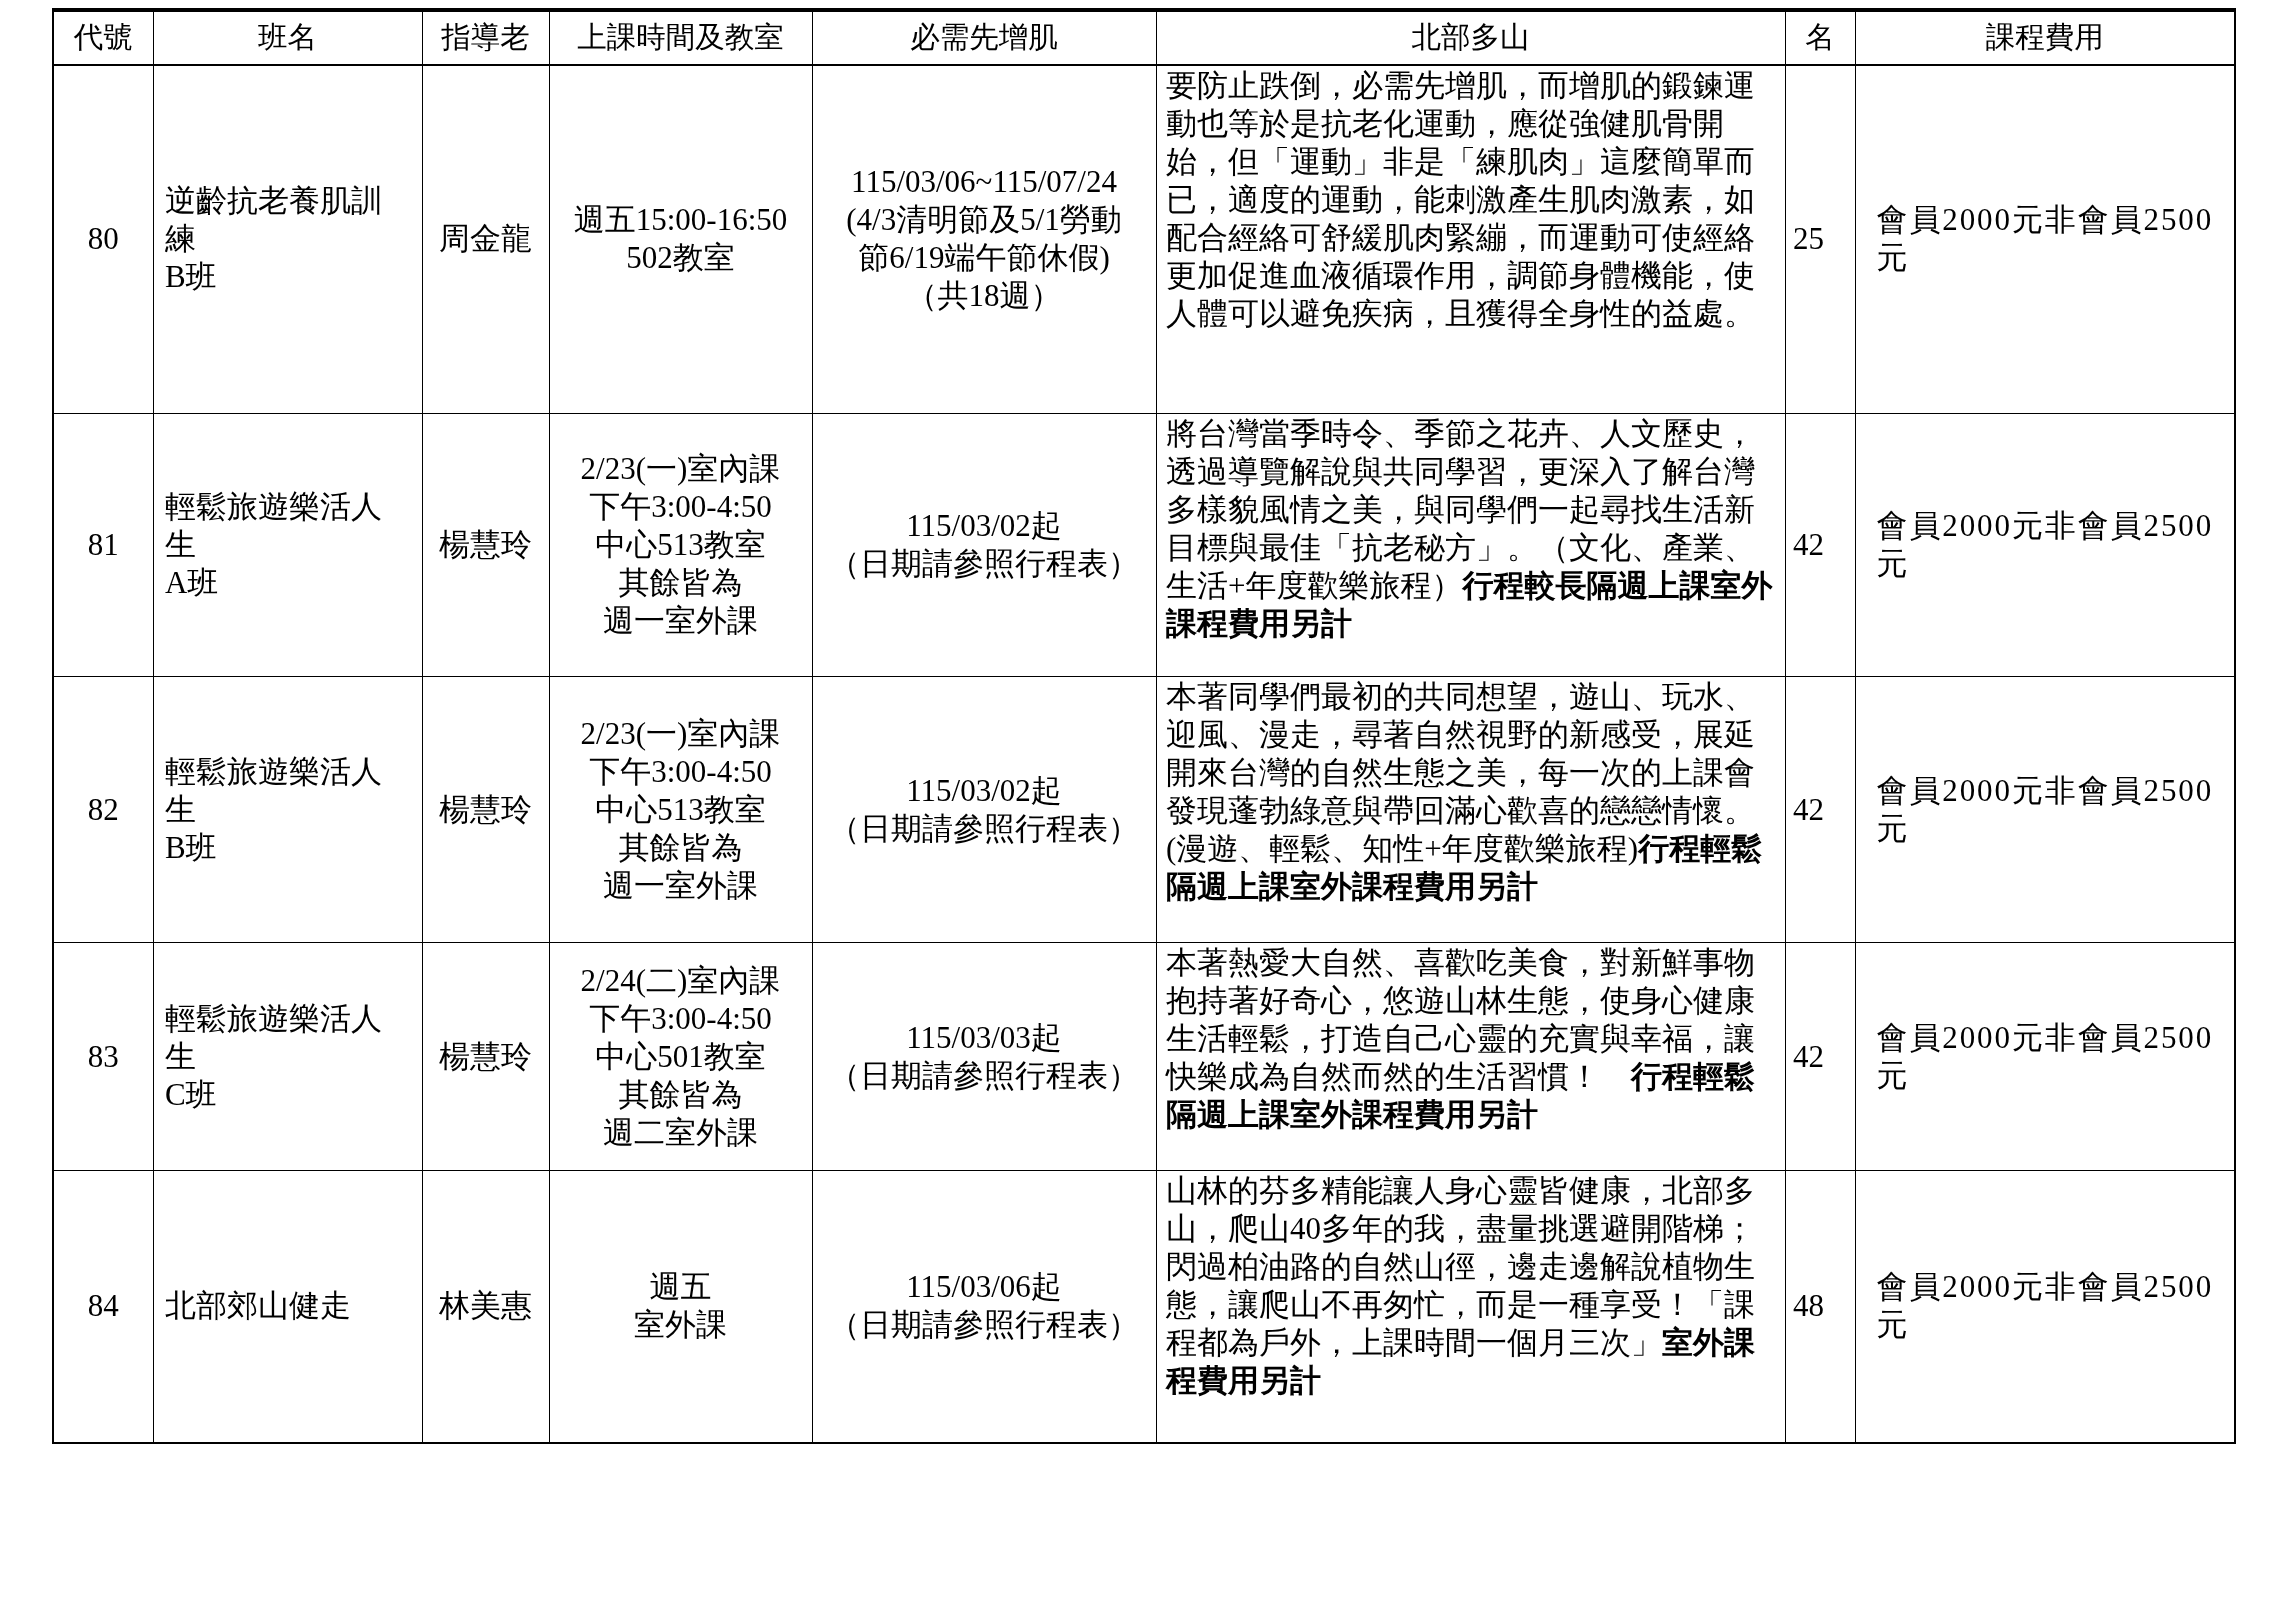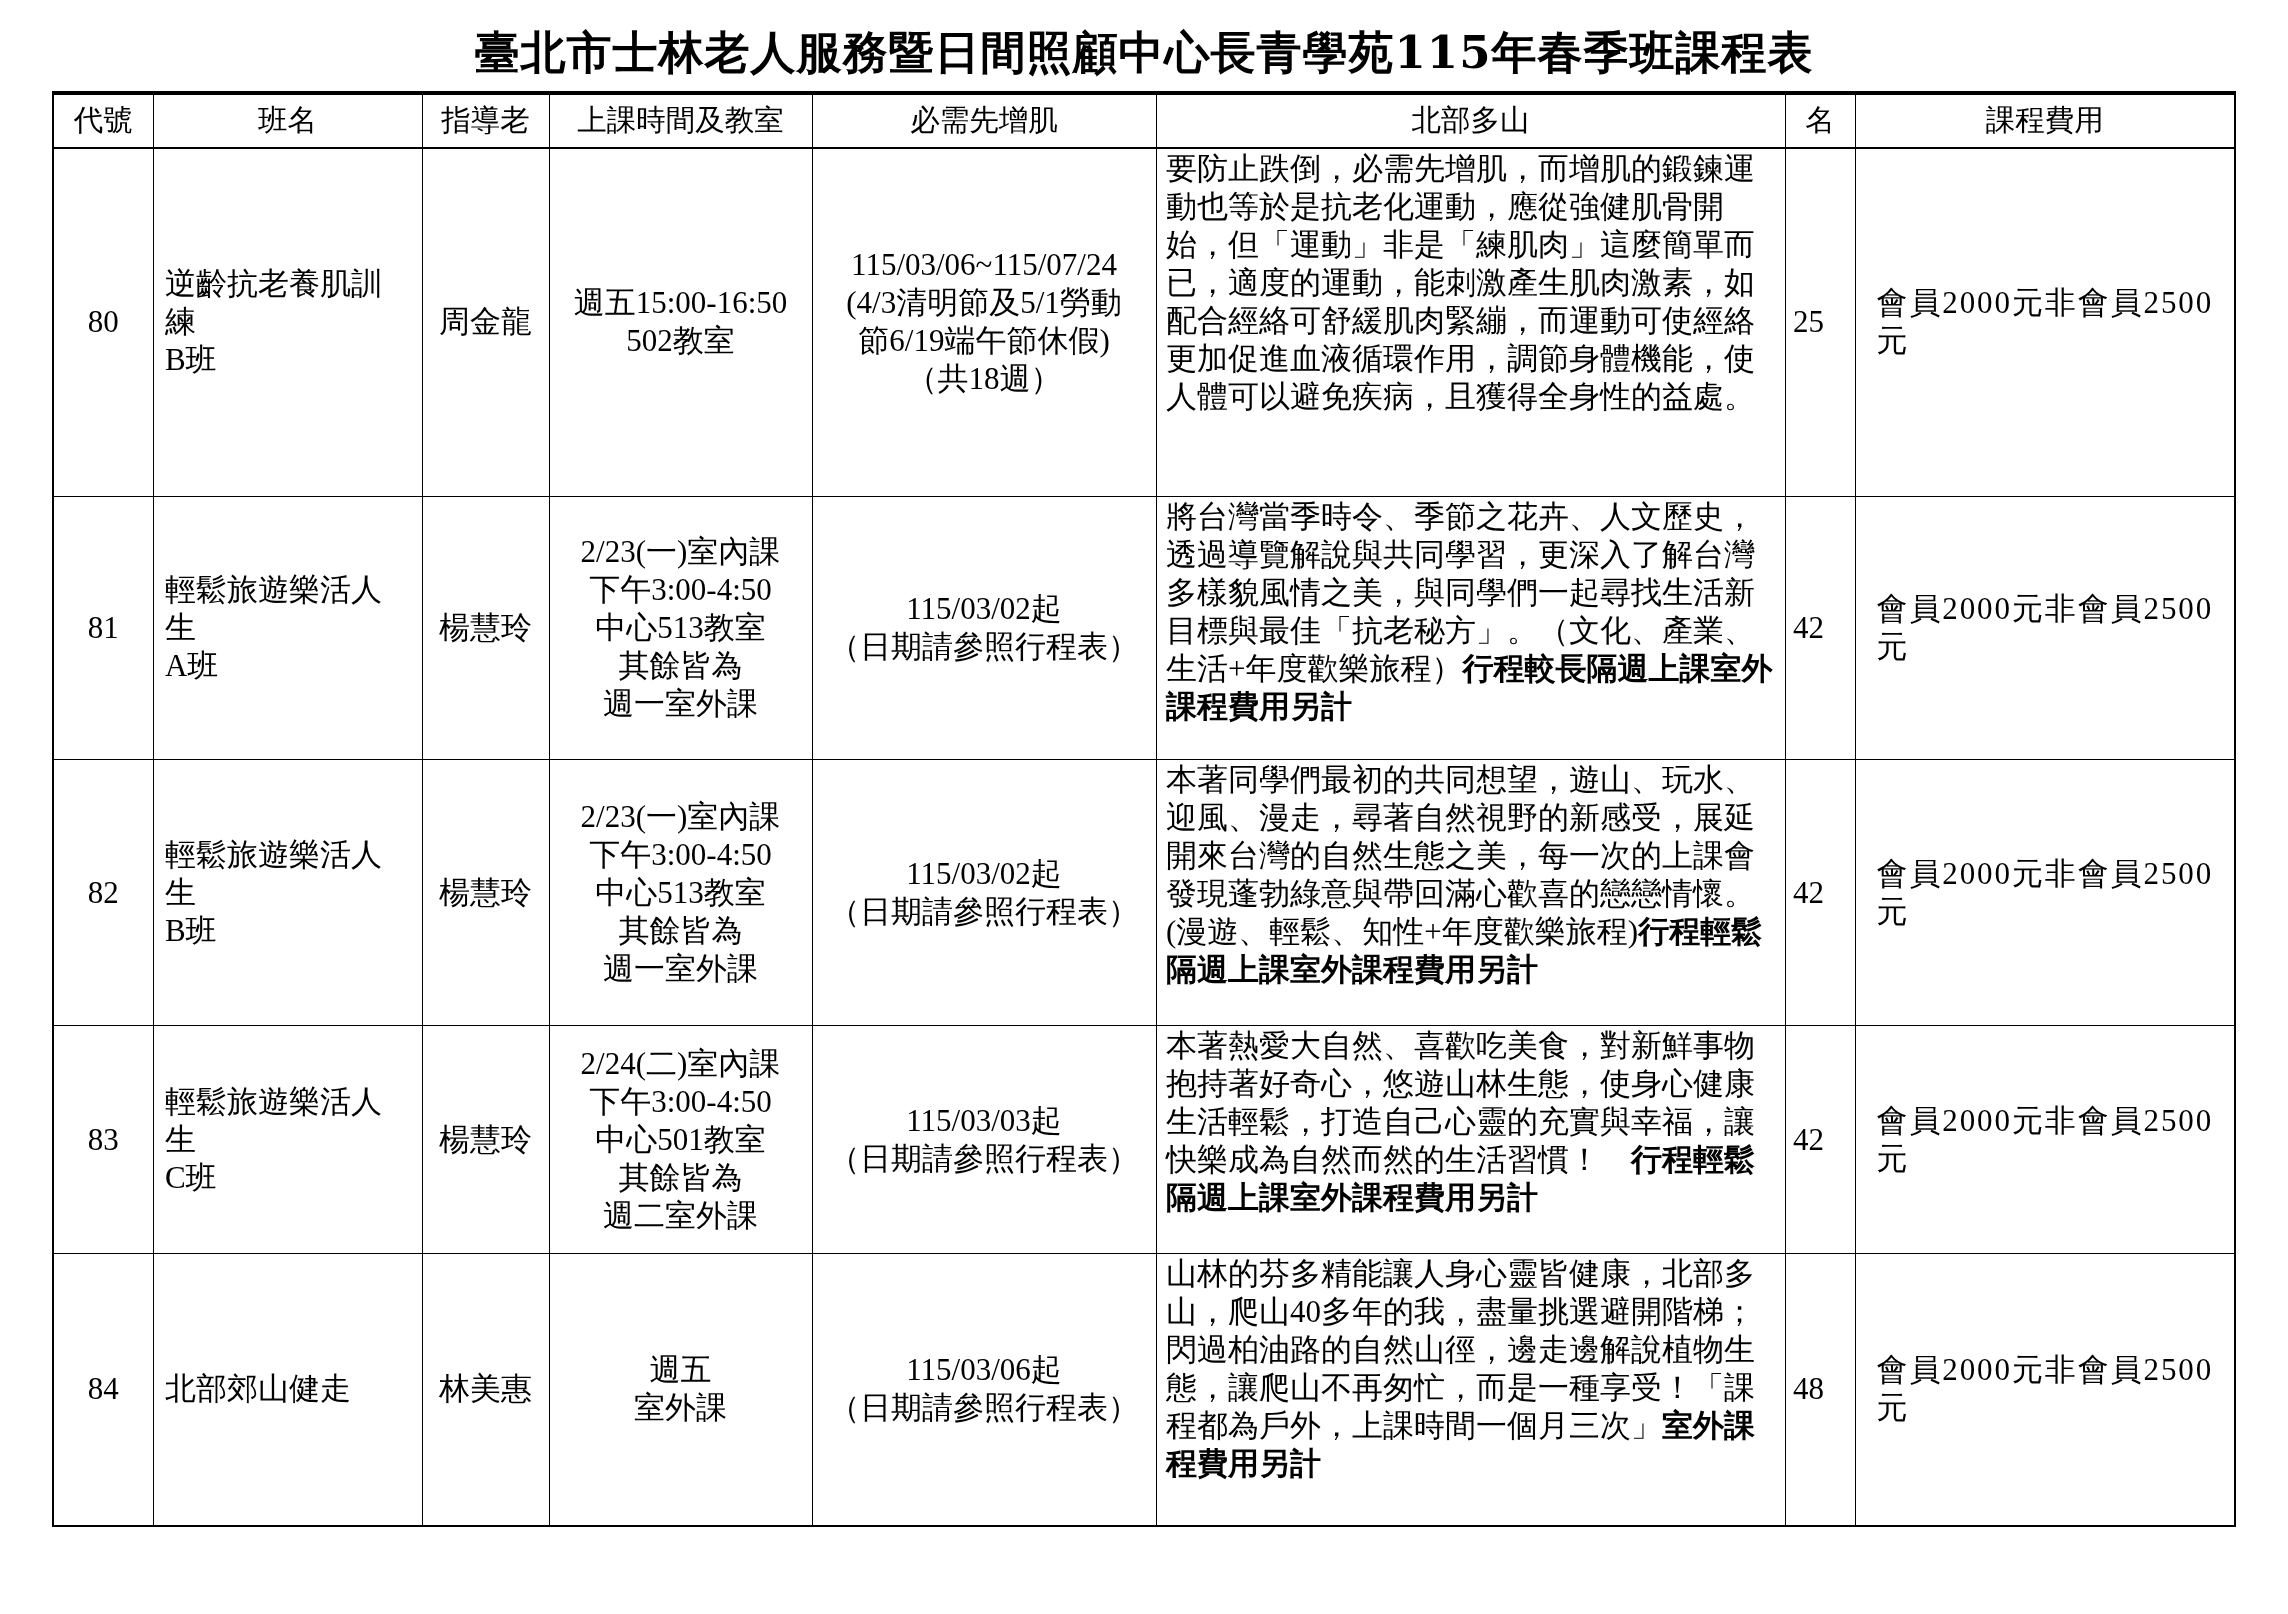--- a/index.html
+++ b/index.html
@@ -78,21 +78,20 @@
     text-align: center;
     font-family: "Liberation Sans", sans-serif;
     font-size: 29.5px;
   }
 </style>
 </head>
 <body>
 
 <div class="page">
 
-  <h1 class="title">臺北市士林老人服務暨日間照顧中心長青學苑115年春季班課程表</h1>
 
   <table class="course-table">
     <colgroup>
       <col style="width:100px">
       <col style="width:269px">
       <col style="width:127px">
       <col style="width:263px">
       <col style="width:344px">
       <col style="width:629px">
       <col style="width:70px">

